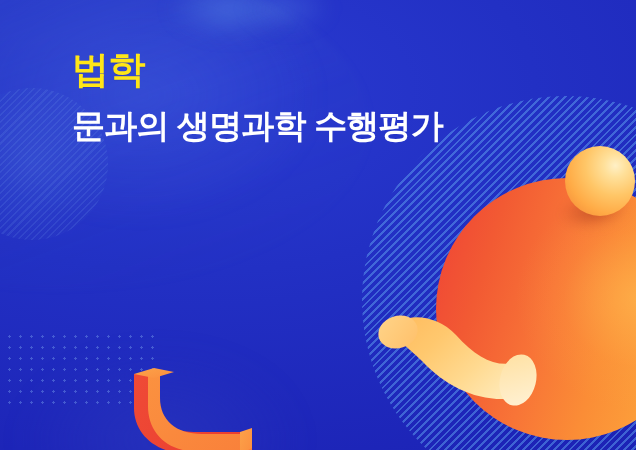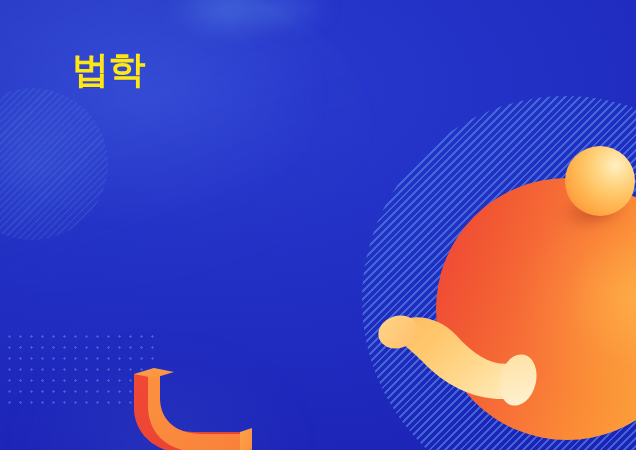--- a/index.html
+++ b/index.html
@@ -283,15 +283,16 @@
 
       <path d="M 26 6 L 26 32 C 26 54, 42 68, 68 68 L 118 68 L 118 86 L 66 86 C 32 86, 14 66, 14 40 L 14 6 Z" fill="url(#hookFace)" transform="translate(6,-2)"></path>
 
       <path d="M 6 6 L 26 0 L 46 4 L 26 10 Z" fill="url(#hookTop)"></path>
       <path d="M 112 64 L 124 60 L 124 80 L 112 86 Z" fill="url(#hookTop)"></path>
     </svg>
   </div>
 
   <div class="headline-block">
     <h1 class="title-kr">법학</h1>
+    <h2 class="subtitle-kr">문과의 생명과학 수행평가</h2>
   </div>
 
 </div>
 
 </body></html>

